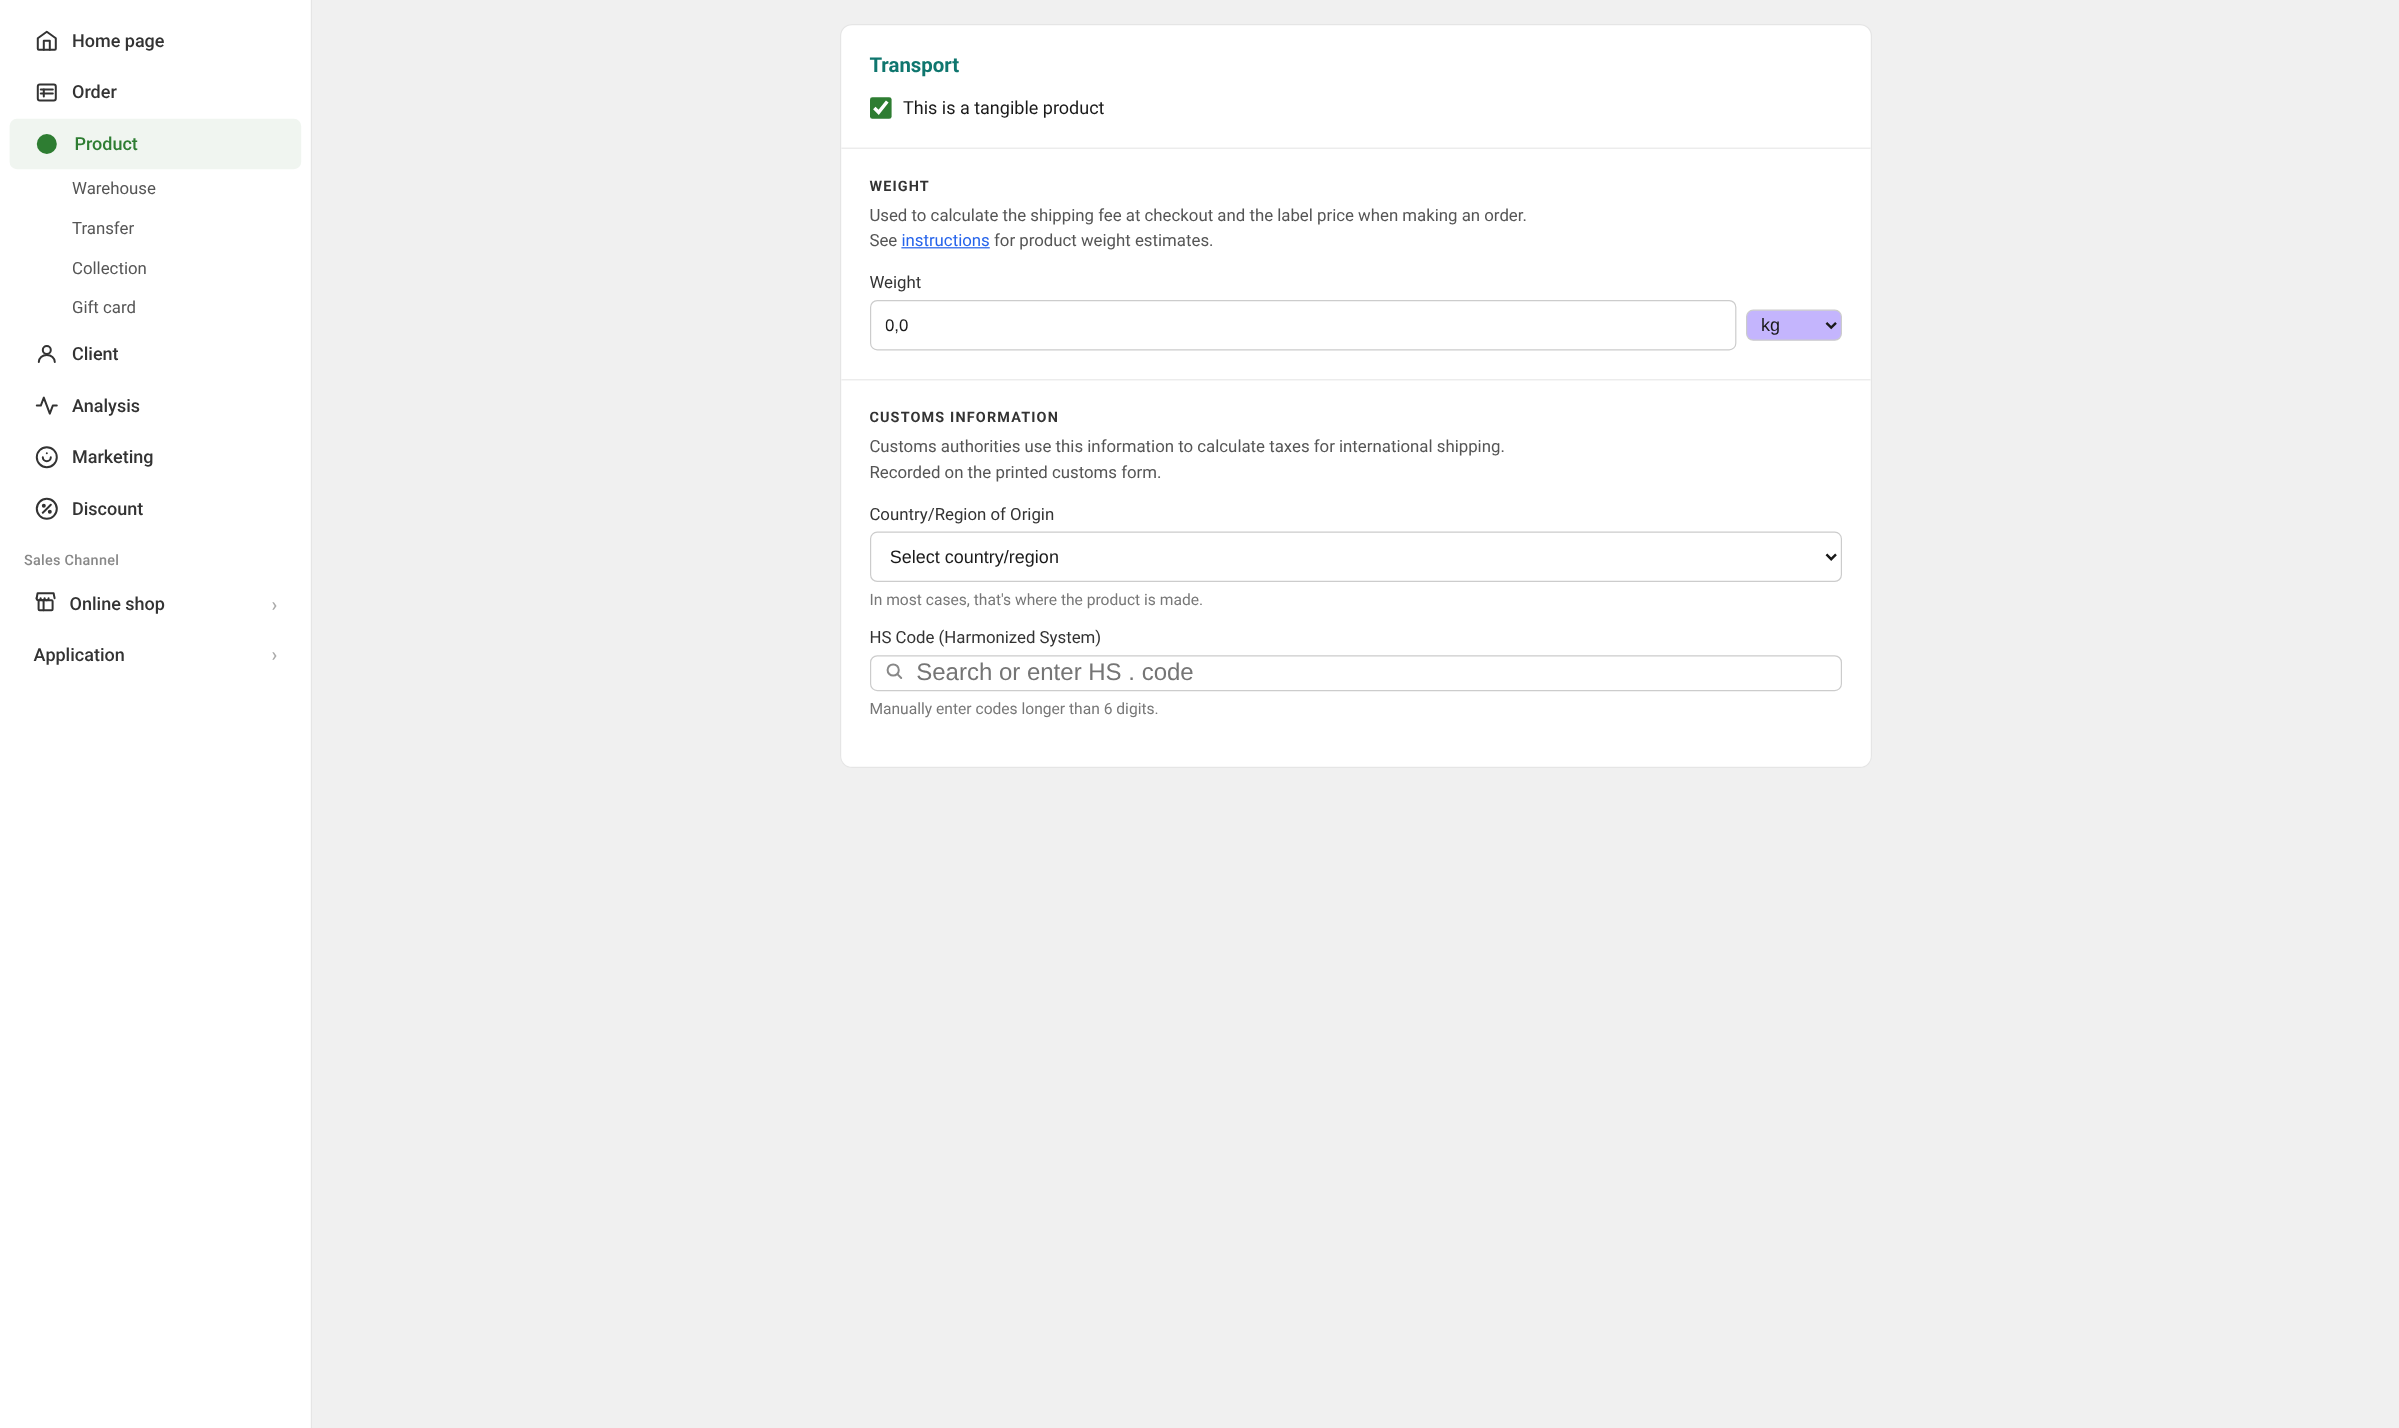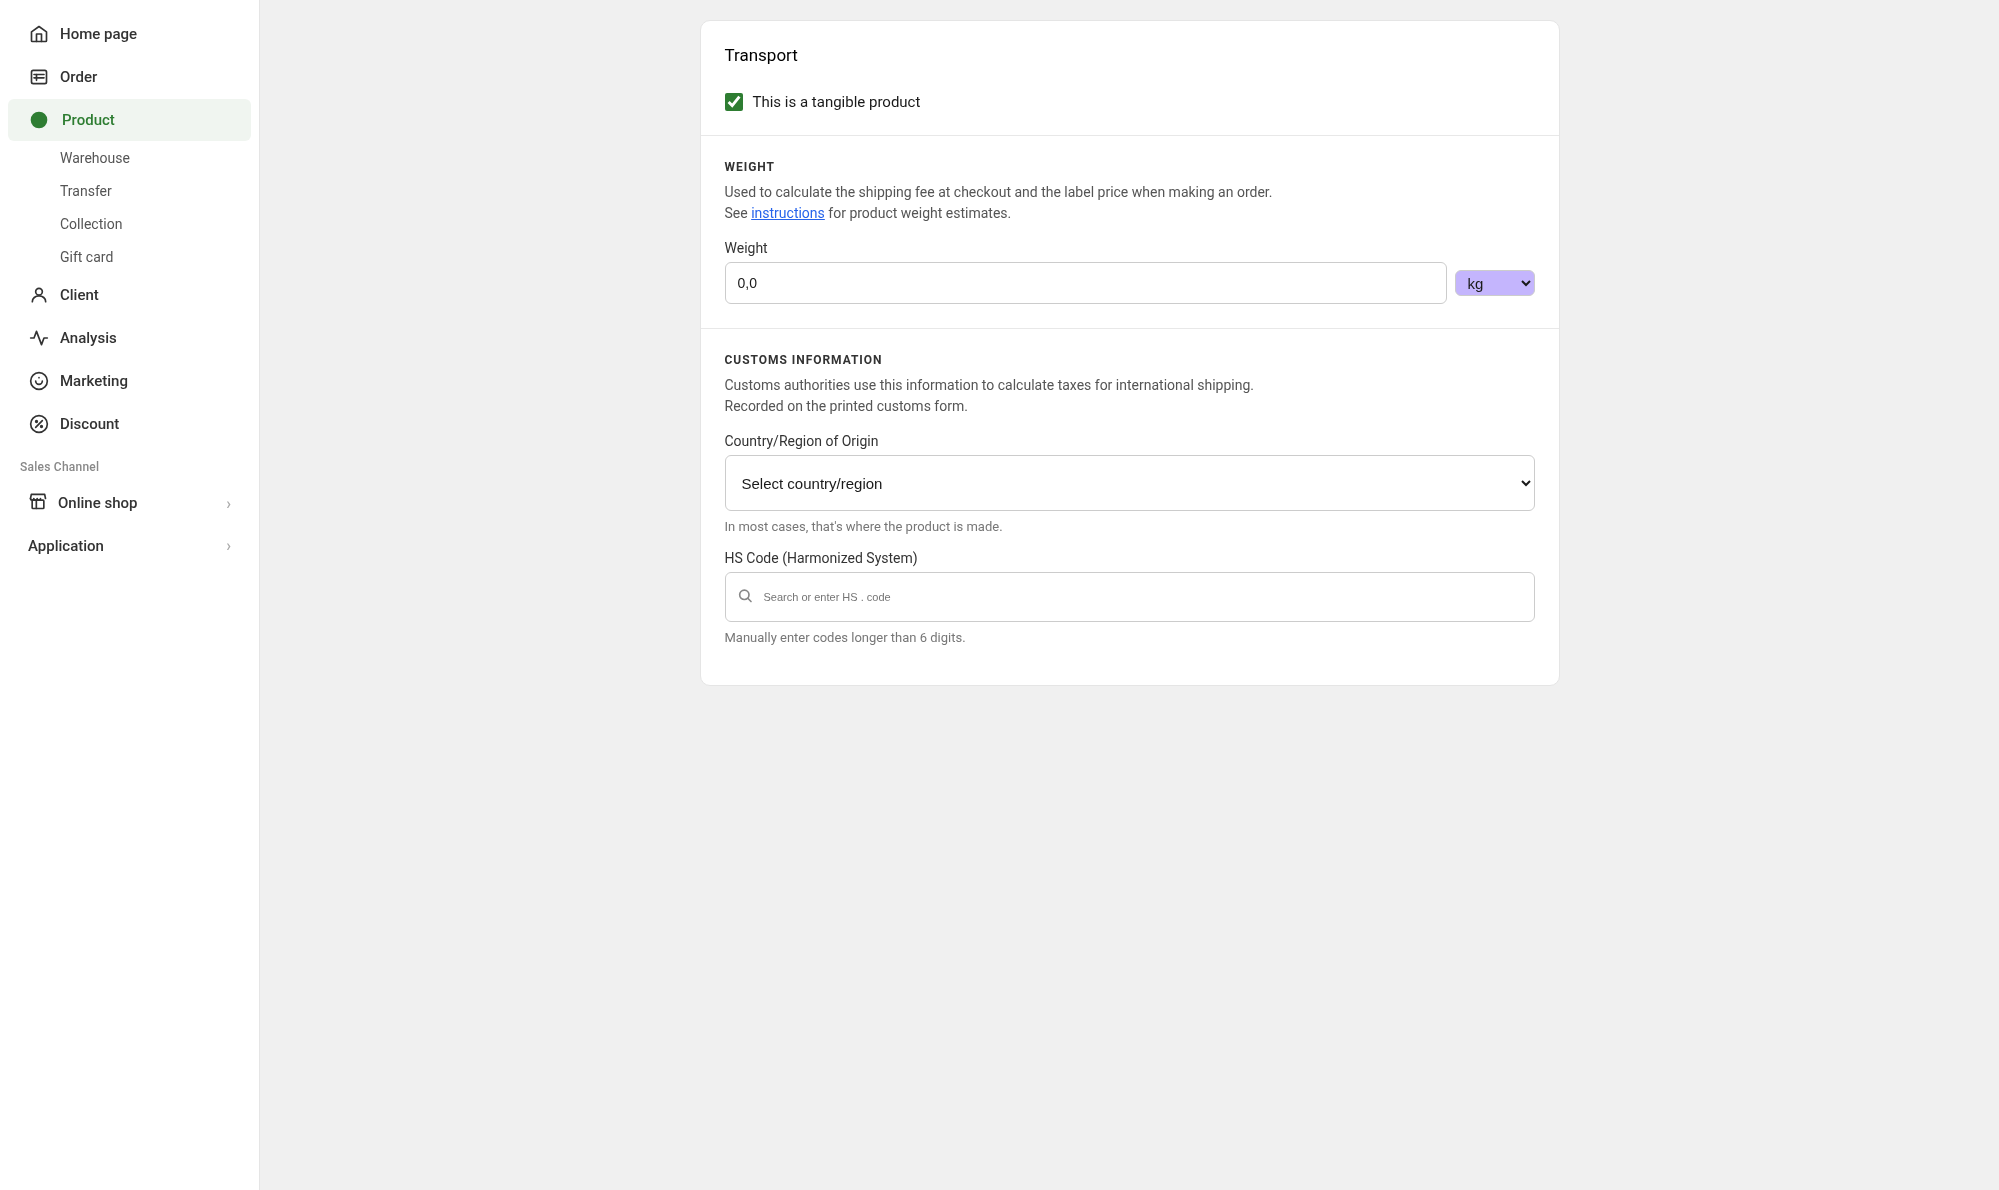--- a/index.html
+++ b/index.html
@@ -107,23 +107,23 @@
     }
 
     .card-section {
       padding: 24px;
       border-bottom: 1px solid #e8e8e8;
     }
     .card-section:last-child { border-bottom: none; }
 
     .section-title {
       font-size: 17px;
-      font-weight: 400;
-      color: #000000;
-      margin-bottom: 28px;
+      font-weight: 700;
+      color: #0f766e;
+      margin-bottom: 16px;
     }
 
     
     .checkbox-row {
       display: flex;
       align-items: center;
       gap: 10px;
     }
     .checkbox-row input[type="checkbox"] {
       width: 18px;
@@ -192,21 +192,21 @@
       color: #1a1a1a;
       background: #c4b5fd;
       cursor: pointer;
       outline: none;
       appearance: auto;
     }
 
     
     .select-field {
       width: 100%;
-      height: 56px;
+      height: 42px;
       padding: 0 12px;
       border: 1px solid #ccc;
       border-radius: 6px;
       font-size: 15px;
       color: #1a1a1a;
       background: #fff;
       cursor: pointer;
       outline: none;
       appearance: auto;
       margin-bottom: 8px;
@@ -224,25 +224,25 @@
     }
     .search-field-wrapper .search-icon-inner {
       position: absolute;
       left: 12px;
       top: 50%;
       transform: translateY(-50%);
       color: #888;
     }
     .hs-search-input {
       width: 100%;
-      height: 50px;
+      height: 30px;
       padding: 0 12px 0 38px;
       border: 1px solid #ccc;
       border-radius: 6px;
-      font-size: 11px;
+      font-size: 20px;
       color: #1d4ed8;
       outline: none;
     }
 
     
     .icon svg { width: 20px; height: 20px; }
   </style>
 </head>
 <body>
 

